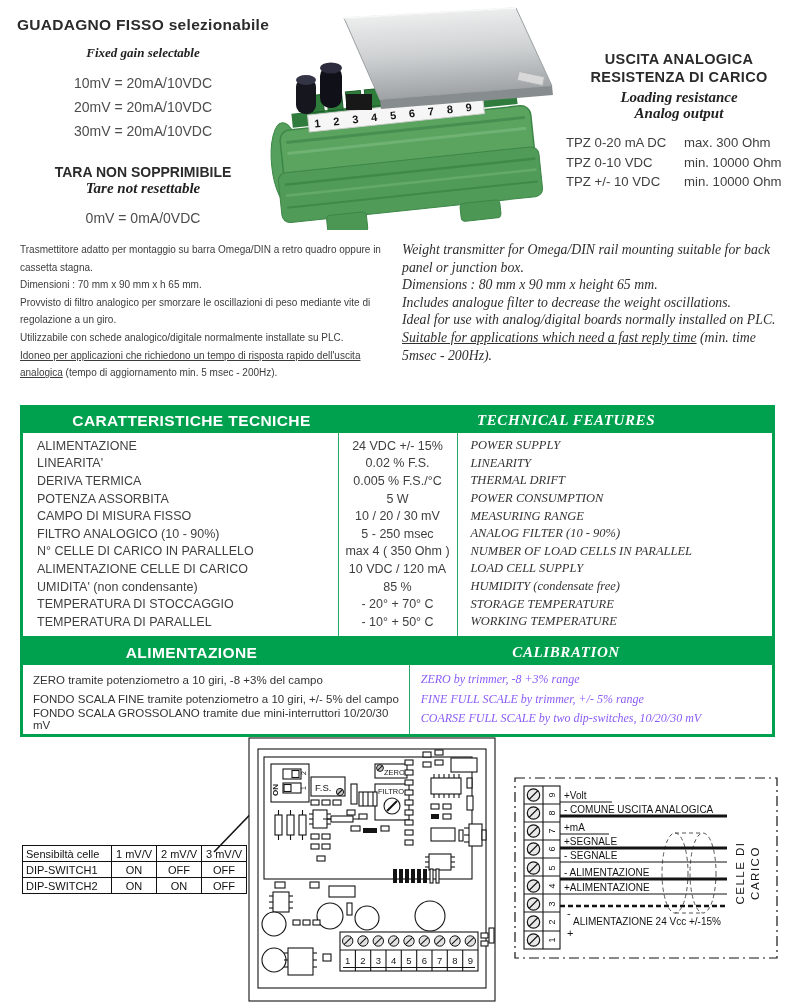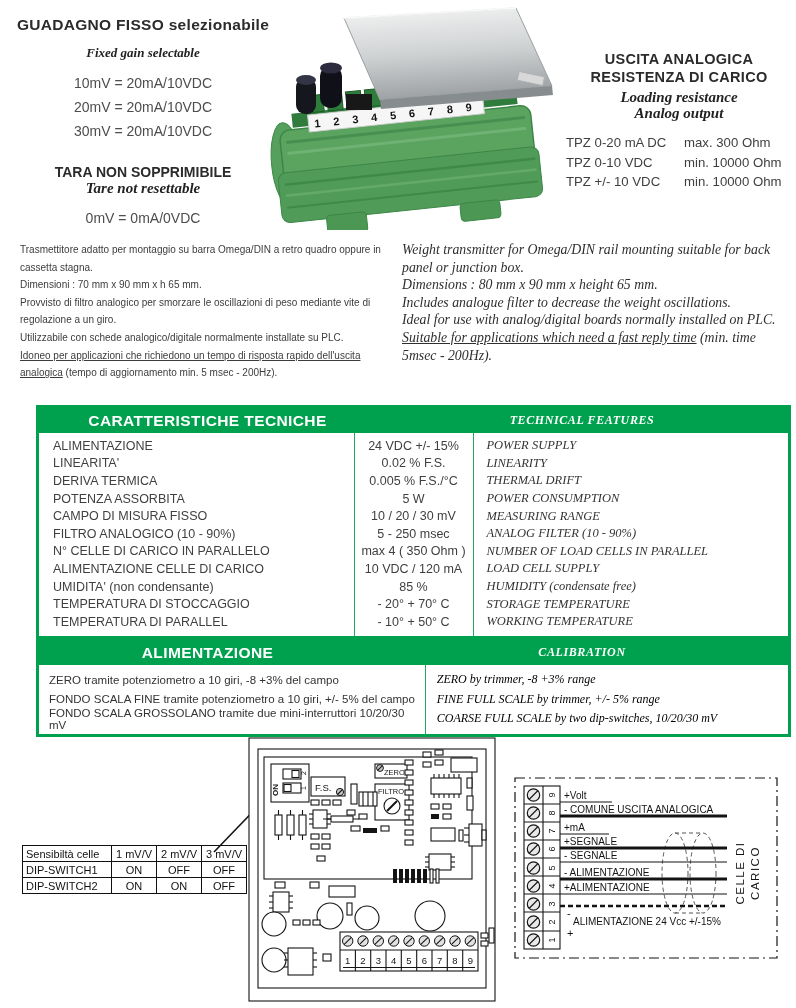--- a/index.html
+++ b/index.html
@@ -27,39 +27,39 @@
   .aout .t-en{font-size:15px;line-height:18px;margin-top:2px;}
   .aout-rows{margin-top:11px;font-size:13.2px;color:#3f3f3f;text-align:left;}
   .arow{display:flex;line-height:19.5px;}
   .arow .m{width:118px;}
   
   .desc-it{left:20px;top:241px;width:378px;font-size:10px;line-height:17.6px;color:#3c3c3c;}
   .desc-en{left:402px;top:241px;width:380px;font-family:"Liberation Serif",serif;
            font-style:italic;font-size:13.8px;line-height:17.6px;color:#2e2e2e;}
 
   
-  .gtable{border:3px solid var(--green);background:#fff;margin-left:16px;}
+  .gtable{border:3px solid var(--green);background:#fff;}
   .gbar{display:flex;align-items:center;height:25px;background:var(--green);color:#fff;}
   .gbar .bit{width:45%;text-align:center;font-weight:bold;font-size:15.5px;letter-spacing:.4px;}
   .gbar .ben{width:55%;text-align:center;font-family:"Liberation Serif",serif;
-             font-style:italic;font-weight:bold;font-size:12px;letter-spacing:.6px;}
+             font-style:italic;font-weight:bold;font-size:15px;letter-spacing:.6px;}
   .tech{left:20px;top:405px;width:749px;}
   .tech-body{position:relative;padding:4px 0 5px;}
   .vline{position:absolute;top:0;bottom:0;width:1px;background:var(--grid);}
   .trow{display:flex;align-items:center;height:17.6px;font-size:12.5px;color:#3f3f3f;}
   .trow .ci{width:42%;padding-left:14px;box-sizing:border-box;}
   .trow .cv{width:16%;text-align:center;box-sizing:border-box;}
   .trow .ce{flex:1;padding-left:13px;font-family:"Liberation Serif",serif;
             font-style:italic;color:#333;font-size:12.5px;}
   .calib{left:20px;top:637px;width:749px;}
   .calib-body{position:relative;padding:5px 0;}
   .crow{display:flex;align-items:center;height:19.5px;}
   .crow .ci{width:51.5%;padding-left:10px;box-sizing:border-box;font-size:11.5px;color:#333;}
   .crow .ce{flex:1;padding-left:12px;font-family:"Liberation Serif",serif;
-            font-style:italic;font-size:12px;color:#000000;}
+            font-style:italic;font-size:12px;color:#8b5cf6;}
 
   
   .dipt{position:absolute;left:22px;top:845px;border-collapse:collapse;
         font-size:11px;color:#111;}
   .dipt th,.dipt td{border:1px solid #111;height:15px;padding:0 3px;
         font-weight:normal;text-align:center;}
   .dipt .l{width:82px;text-align:left;}
   .dipt .s{width:38px;}
 
   svg text{font-family:"Liberation Sans",sans-serif;fill:var(--ink);stroke:none;}

